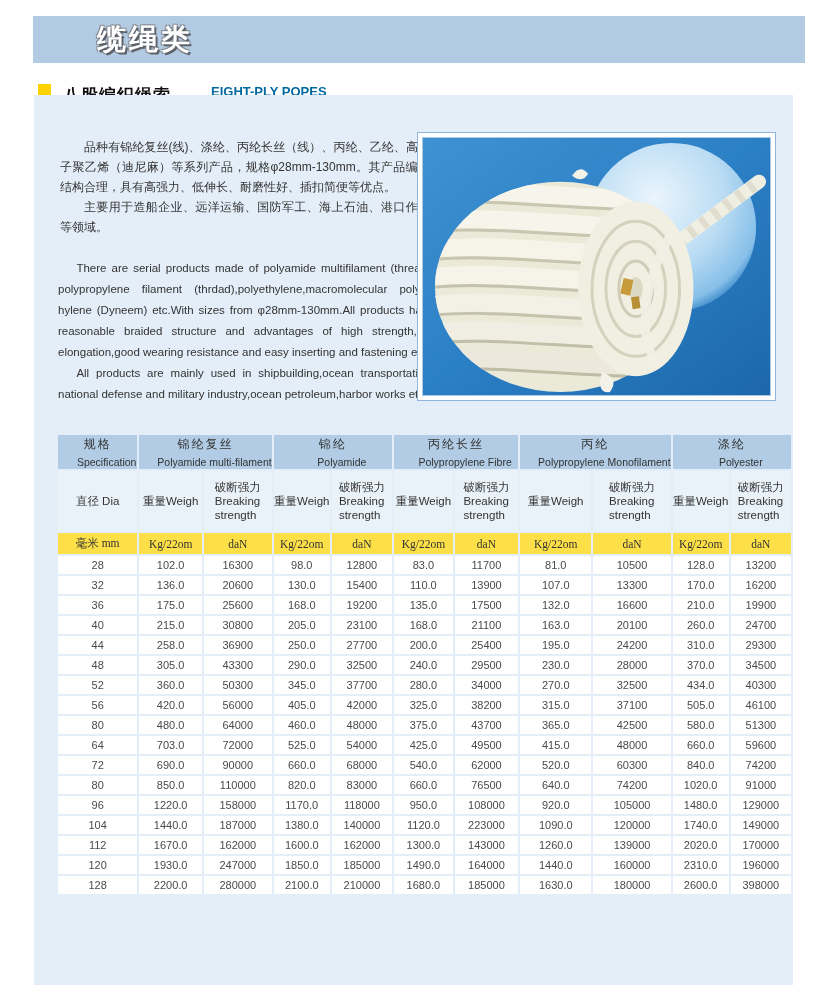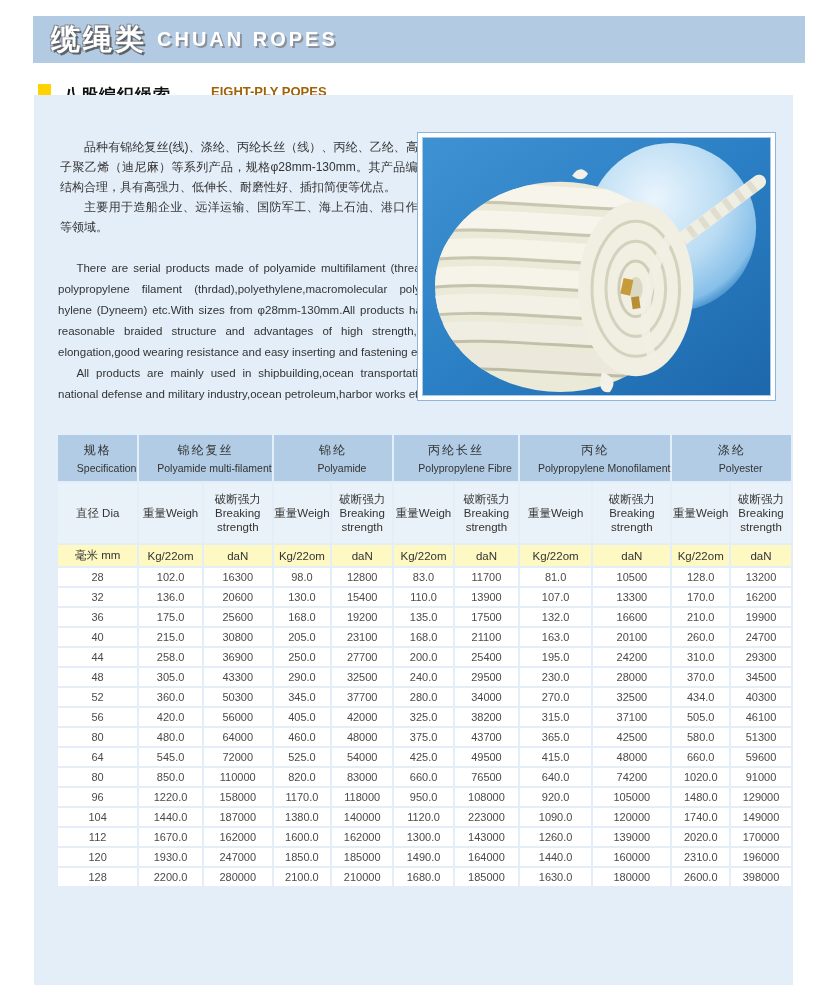--- a/index.html
+++ b/index.html
@@ -5,68 +5,67 @@
   html,body{margin:0;padding:0;}
   body{
     width:830px;height:1000px;position:relative;background:#ffffff;
     font-family:"Liberation Sans","DejaVu Sans",sans-serif;
     -webkit-font-smoothing:antialiased;
   }
   
   .band{
     position:absolute;left:33px;top:16px;width:772px;height:47px;
     background:#b3cbe2;display:flex;align-items:center;
-    padding-left:18px;box-sizing:border-box;
+    padding-left:64px;box-sizing:border-box;
   }
   .band-zh{
     font-size:29px;font-weight:bold;color:#ffffff;letter-spacing:3px;
     text-shadow:2px 2px 0 #5d626a,-1px -1px 0 #868c94,1px -1px 0 #868c94,-1px 1px 0 #868c94;
   }
   .band-en{
     font-size:20px;font-weight:bold;color:#ffffff;letter-spacing:3px;margin-left:10px;
     text-shadow:2px 2px 0 #8b929b;
   }
   
   .section-head{position:absolute;left:38px;top:84px;height:18px;display:flex;align-items:flex-start;}
   .bullet{width:13px;height:13px;background:#ffd200;margin-right:12px;}
   .sec-zh{font-size:17px;font-weight:bold;color:#101010;letter-spacing:1px;}
-  .sec-en{font-size:13px;font-weight:bold;color:#a16207;margin-left:7px;padding-left:33px;}
+  .sec-en{font-size:13px;font-weight:bold;color:#0369a1;margin-left:7px;padding-left:33px;}
   
   .content{position:absolute;left:34px;top:95px;width:759px;height:890px;background:#e4eef8;}
   .intro-zh{position:absolute;left:26px;top:42px;width:370px;font-size:12px;line-height:20px;color:#333;text-align:justify;}
   .intro-zh p{margin:0;text-indent:2em;}
   .intro-en{position:absolute;left:24px;top:163px;width:376px;font-size:11.5px;line-height:21px;color:#333;text-align:justify;}
   .intro-en p{margin:0;text-indent:1.6em;}
   
   .photo-frame{
     position:absolute;left:383px;top:37px;width:359px;height:269px;
     background:#ffffff;border:1px solid #8fb6da;padding:4px;box-sizing:border-box;
   }
   .photo-inner{width:100%;height:100%;border:1px solid #a9c9e6;box-sizing:border-box;overflow:hidden;}
   .photo-inner svg{display:block;width:100%;height:100%;}
   
   table.spec{
     position:absolute;left:22px;top:338px;
     border-collapse:separate;border-spacing:2px;table-layout:fixed;
   }
   table.spec td{text-align:center;vertical-align:middle;padding:0;}
-  tr.group-row td{height:46px;background:#b1cce4;color:#333;}
+  tr.group-row td{height:34px;background:#b1cce4;color:#333;}
   .group-zh{display:block;font-size:12px;letter-spacing:2px;margin-bottom:3px;}
   .group-en{display:block;font-size:10.5px;letter-spacing:0;white-space:nowrap;margin-left:18px;}
   tr.sub-row td{height:60px;background:#eaf2f9;font-size:11.5px;color:#333;}
-  .break-label{display:inline-block;text-align:center;white-space:pre-line;line-height:14px;}
-  tr.unit-row td{height:21px;background:#fef9c3;font-size:11.5px;color:#333;}
+  .break-label{display:inline-block;text-align:left;white-space:pre-line;line-height:14px;}
+  tr.unit-row td{height:21px;background:#fde047;font-size:11.5px;color:#333;font-family:Liberation Serif, serif;}
   tbody.data td{height:18px;background:#ffffff;font-size:11px;color:#4a4a4a;}
 </style>
 </head>
 <body>
 
 <div class="band">
   <span class="band-zh">缆绳类</span>
-  <span class="band-en">CHUAN ROPES</span>
 </div>
 
 <div class="section-head">
   <span class="bullet"></span>
   <span class="sec-zh">八股编织绳索</span>
   <span class="sec-en">EIGHT-PLY POPES</span>
 </div>
 
 <div class="content">
 
@@ -333,30 +332,43 @@
           <td>48000</td>
           <td>375.0</td>
           <td>43700</td>
           <td>365.0</td>
           <td>42500</td>
           <td>580.0</td>
           <td>51300</td>
         </tr>
         <tr>
           <td>64</td>
-          <td>545.0</td>
+          <td>703.0</td>
           <td>72000</td>
           <td>525.0</td>
           <td>54000</td>
           <td>425.0</td>
           <td>49500</td>
           <td>415.0</td>
           <td>48000</td>
           <td>660.0</td>
           <td>59600</td>
+        </tr>
+        <tr>
+          <td>72</td>
+          <td>690.0</td>
+          <td>90000</td>
+          <td>660.0</td>
+          <td>68000</td>
+          <td>540.0</td>
+          <td>62000</td>
+          <td>520.0</td>
+          <td>60300</td>
+          <td>840.0</td>
+          <td>74200</td>
         </tr>
         <tr>
           <td>80</td>
           <td>850.0</td>
           <td>110000</td>
           <td>820.0</td>
           <td>83000</td>
           <td>660.0</td>
           <td>76500</td>
           <td>640.0</td>

